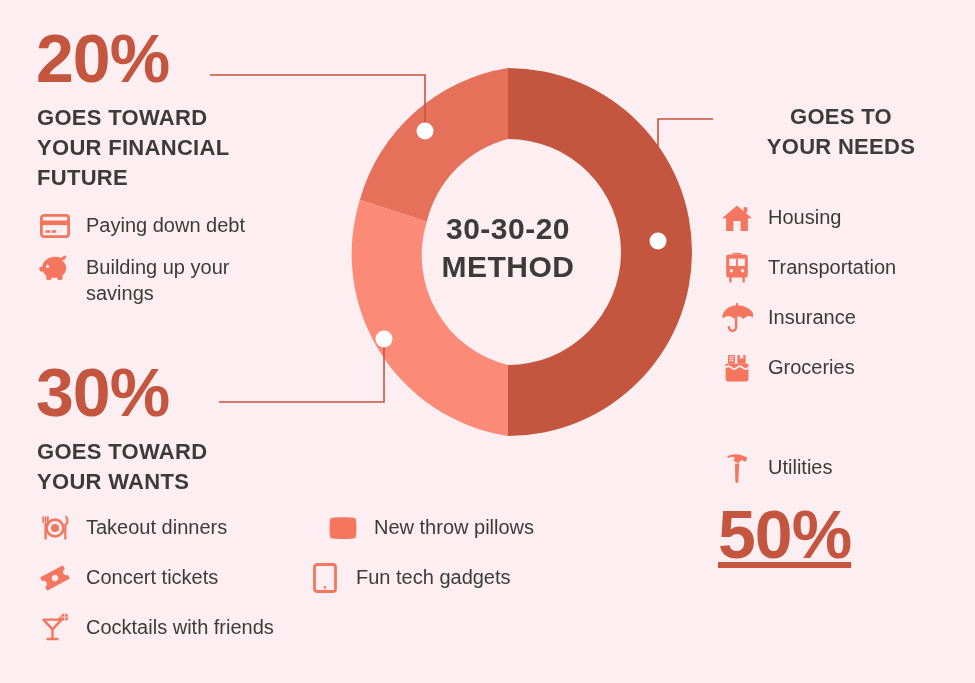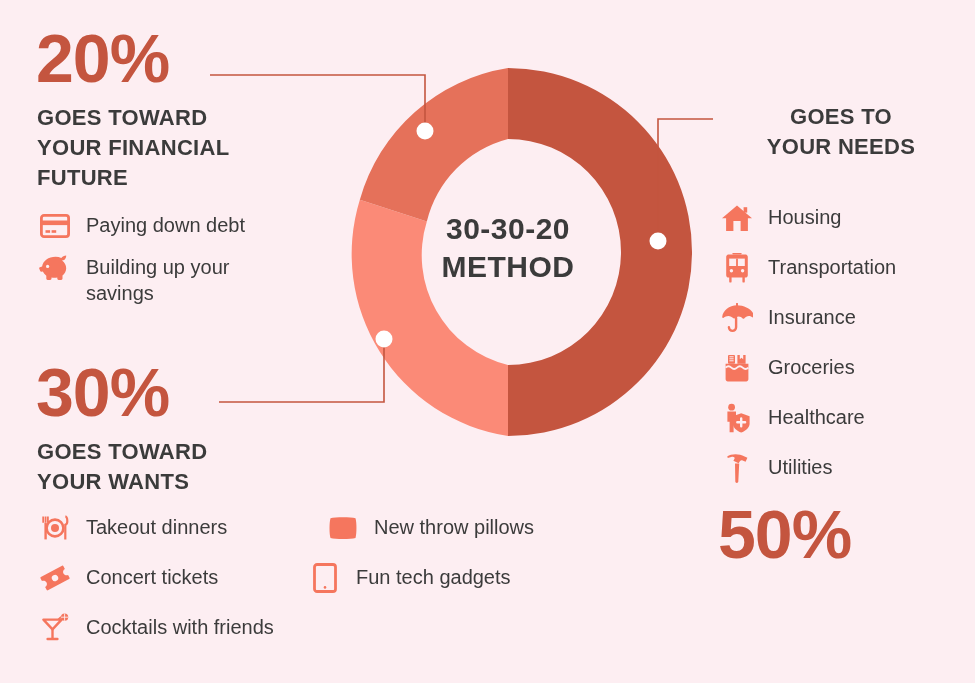--- a/index.html
+++ b/index.html
@@ -27,21 +27,21 @@
     font-family: "Liberation Sans", sans-serif;
     font-weight: 700;
     font-size: 68px;
     line-height: 1;
     letter-spacing: -1px;
     color: #c4553f;
     white-space: nowrap;
   }
   #pct-20 { left: 36px; top: 24px; }
   #pct-30 { left: 36px; top: 358px; }
-  #pct-50 { left: 718px; top: 500px; }
+  #pct-50 { left: 718px; top: 500px; text-decoration: underline; }
 
   
   .heading {
     position: absolute;
     font-family: "Liberation Sans", sans-serif;
     font-weight: 700;
     font-size: 22px;
     line-height: 30px;
     letter-spacing: 0.3px;
     color: #3b3b3b;
@@ -309,31 +309,20 @@
         <path d="M3.6 13.6 c2-1.8 3.8-1.8 5.7 0 1.9 1.8 3.8 1.8 5.7 0 1.9-1.8 3.8-1.8 5.7 0 1.9 1.8 3.8 1.8 5.7 0" stroke="#fdeef2" stroke-width="1.8" fill="none"></path>
         <rect x="6" y="1" width="7" height="8.8" rx="1" fill="#f5765e"></rect>
         <path d="M7.4 2.8 h4.2 M7.4 4.8 h4.2 M7.4 6.8 h4.2" stroke="#fdeef2" stroke-width="1"></path>
         <path fill="#f5765e" d="M15.4 1h8.2v8.8h-8.2z"></path>
         <path fill="#fdeef2" d="M17.8 1h3.4v4.2l-1.7-1.4-1.7 1.4z"></path>
       </svg>
     </span>
     <span class="lbl">Groceries</span>
   </div>
 
-  <div class="item" id="nd-4">
-    <span class="ico">
-      <svg width="28" height="30" viewBox="0 0 28 30">
-        <circle cx="8.6" cy="4.2" r="3.4" fill="#f5765e"></circle>
-        <path fill="#f5765e" d="M4.4 8.6h8.6v10.2H10.6v10.4H6.6V18.8H4.4z"></path>
-        <path fill="#f5765e" d="M18.2 10.2 l8.4 3v7.2c0 4.2-4 7.4-8.4 9.2-4.4-1.8-8.4-5-8.4-9.2v-7.2z"></path>
-        <path d="M18.2 15.4 v7.8 M14.3 19.3 h7.8" stroke="#fdeef2" stroke-width="2.4" stroke-linecap="round"></path>
-      </svg>
-    </span>
-    <span class="lbl">Healthcare</span>
-  </div>
 
   <div class="item" id="nd-5">
     <span class="ico">
       <svg width="26" height="30" viewBox="0 0 26 30">
         <path fill="#f5765e" d="M3.2 3.6 C7 .8 14.6.4 20.6 3.4 l2.8 1.4 -1.8 4 -3-1.3 c-1-.4-2.1-.1-2.7.8 l-1.3 2 -5.2-2.6 1.2-2.1 C11 4.6 9.6 3.4 8 3.8 L3.8 5z"></path>
         <path fill="#f5765e" d="M11 10.4 h4.2 l-.9 18.2 c0 .8-.7 1.4-1.5 1.4 -.8 0-1.5-.6-1.5-1.4z"></path>
       </svg>
     </span>
     <span class="lbl">Utilities</span>
   </div>

